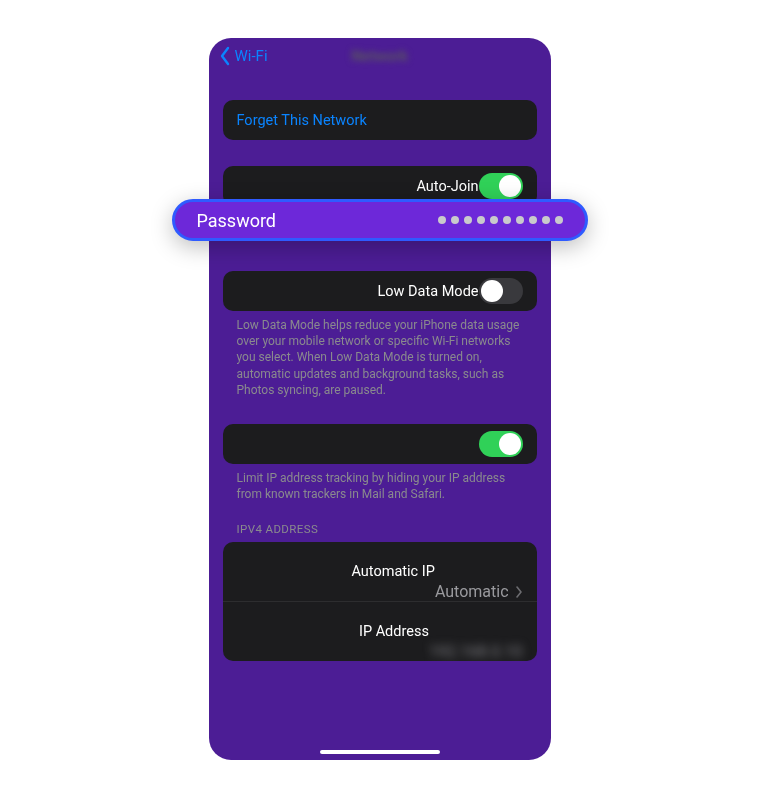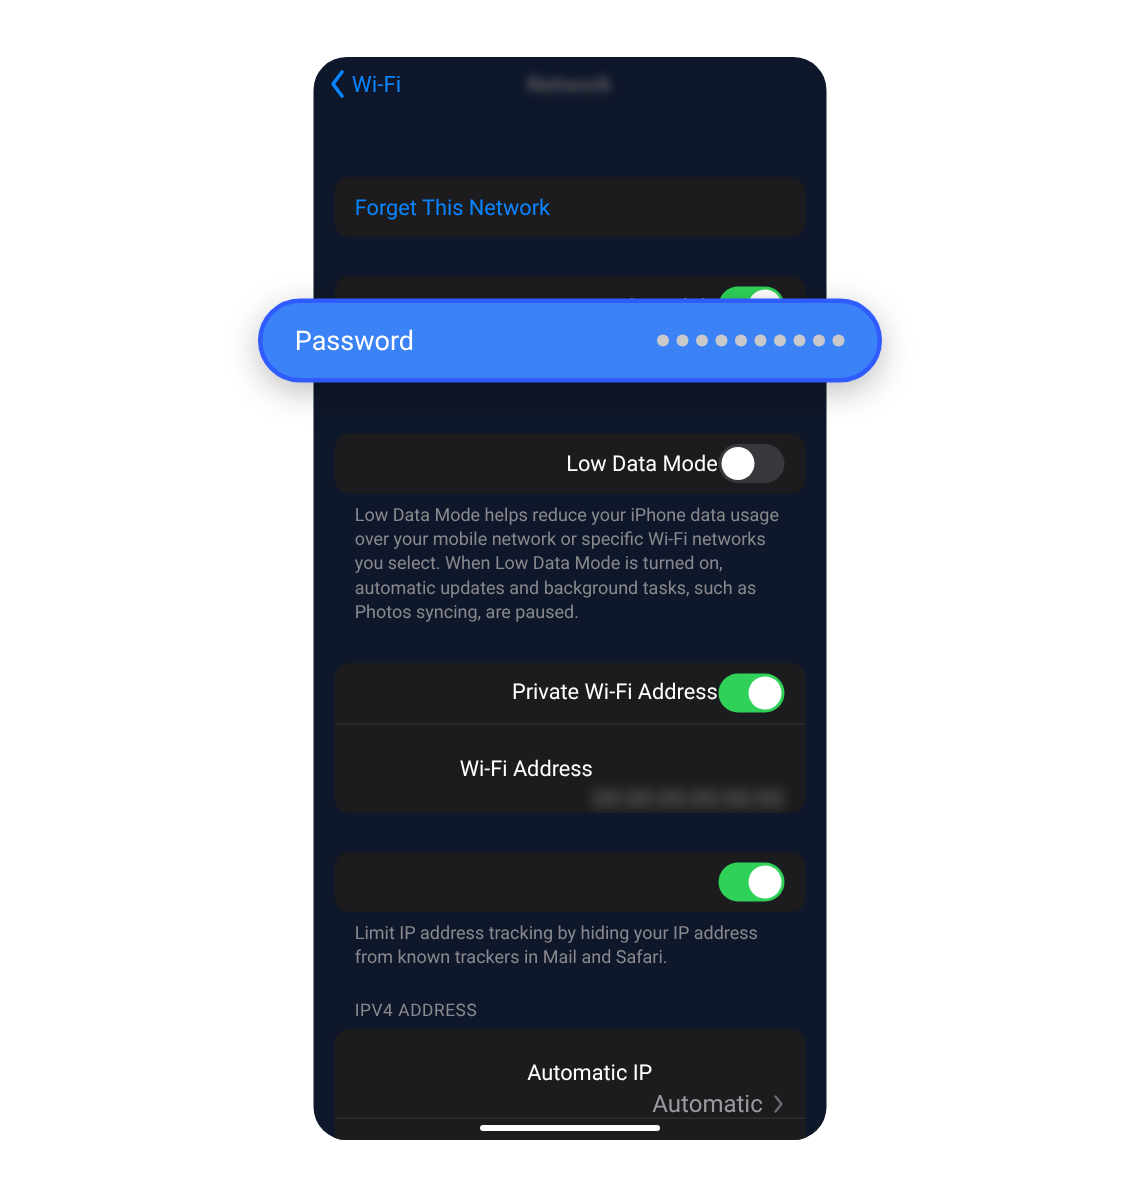--- a/index.html
+++ b/index.html
@@ -10,21 +10,21 @@
     font-family: -apple-system, BlinkMacSystemFont, "Segoe UI", Roboto, Helvetica, Arial, sans-serif;
     display: flex;
     align-items: flex-start;
     justify-content: center;
     padding-top: 38px;
     position: relative;
   }
   .phone {
     width: 342px;
     height: 722px;
-    background: #0f172a;
+    background: #4c1d95;
     border-radius: 22px;
     overflow: hidden;
     position: relative;
   }
   .nav {
     height: 36px;
     display: flex;
     align-items: center;
     padding: 0 8px;
     position: relative;
@@ -48,21 +48,21 @@
   }
   .content {
     padding: 0 14px 0 14px;
   }
   .group {
     background: #1c1c1e;
     border-radius: 10px;
     overflow: hidden;
     margin-top: 26px;
   }
-  .group.first { margin-top: 44px; }
+  .group.first { margin-top: 26px; }
   .row {
     display: flex;
     align-items: center;
     justify-content: flex-end;
     min-height: 40px;
     padding: 0 14px;
     color: #ffffff;
     font-size: 14.5px;
   }
   .row + .row { border-top: 0.5px solid #2d2d2f; }
@@ -120,22 +120,22 @@
     border-radius: 3px;
     background: #ffffff;
   }
   
   .highlight-pill {
     position: absolute;
     left: 50%;
     transform: translateX(-50%);
     top: 262px; 
     width: 416px;
-    height: 56px;
-    background: #3b82f6;
+    height: 42px;
+    background: #6d28d9;
     border: 3px solid #2f5bff;
     border-radius: 32px;
     display: flex;
     align-items: center;
     justify-content: space-between;
     padding: 0 22px;
     box-shadow: 0 6px 22px rgba(0,0,0,0.25);
   }
   .highlight-pill .label {
     color: #ffffff;
@@ -191,32 +191,20 @@
     <div class="group after-pw">
       <div class="row">
         <span>Low Data Mode</span>
         <div class="toggle off">
             <div class="knob"></div>
           </div>
       </div>
     </div>
     <div class="footer">Low Data Mode helps reduce your iPhone data usage over your mobile network or specific Wi-Fi networks you select. When Low Data Mode is turned on, automatic updates and background tasks, such as Photos syncing, are paused.</div>
 
-    <div class="group">
-      <div class="row">
-        <span>Private Wi-Fi Address</span>
-        <div class="toggle on">
-            <div class="knob"></div>
-          </div>
-      </div>
-      <div class="row">
-        <span>Wi-Fi Address</span>
-        <span class="value-right blur">00:00:00:00:00:00</span>
-      </div>
-    </div>
 
     <div class="group">
       <div class="row">
         <div class="toggle on">
             <div class="knob"></div>
           </div>
       </div>
     </div>
     <div class="footer">Limit IP address tracking by hiding your IP address from known trackers in Mail and Safari.</div>
 

